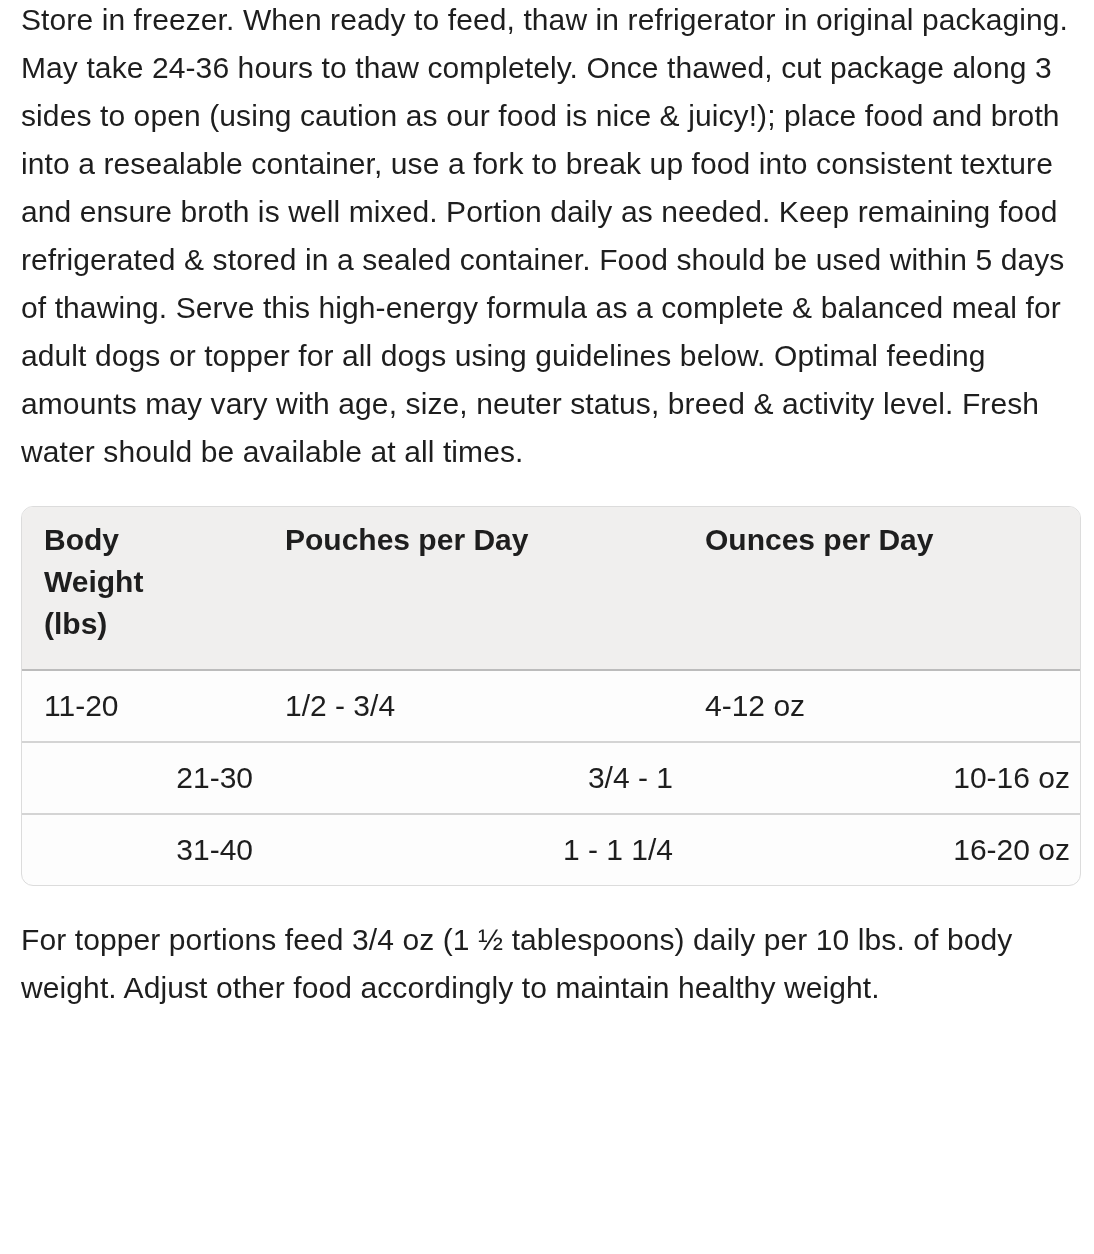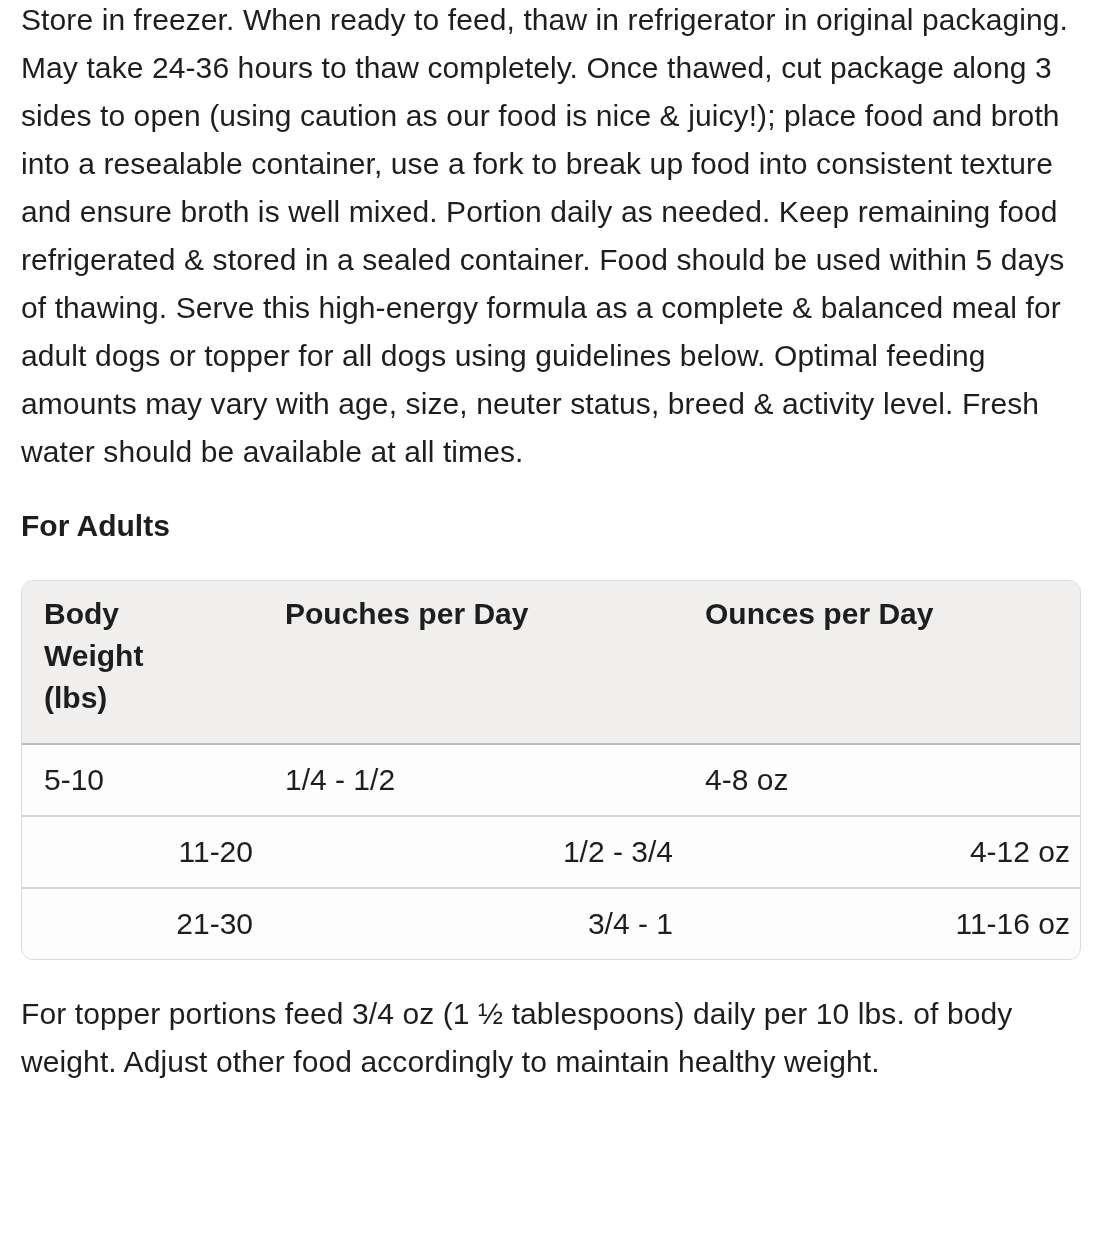--- a/index.html
+++ b/index.html
@@ -79,51 +79,50 @@
     margin-top: 30px;
   }
 </style>
 </head>
 <body>
 
 <main class="doc">
 
   <p class="body-text intro">Store in freezer. When ready to feed, thaw in refrigerator in original packaging. May take 24-36 hours to thaw completely. Once thawed, cut package along 3 sides to open (using caution as our food is nice &amp; juicy!); place food and broth into a resealable container, use a fork to break up food into consistent texture and ensure broth is well mixed. Portion daily as needed. Keep remaining food refrigerated &amp; stored in a sealed container. Food should be used within 5 days of thawing. Serve this high-energy formula as a complete &amp; balanced meal for adult dogs or topper for all dogs using guidelines below. Optimal feeding amounts may vary with age, size, neuter status, breed &amp; activity level. Fresh water should be available at all times.</p>
 
-  <h2 class="section-heading">For Adults</h2>
 
   <div class="table-card">
     <table class="feeding">
       <colgroup>
         <col class="c1">
           <col class="c2">
           <col class="c3">
       </colgroup>
       <thead>
         <tr>
             <th>Body Weight (lbs)</th>
             <th>Pouches per Day</th>
             <th>Ounces per Day</th>
           </tr>
       </thead>
       <tbody>
           <tr>
-            <td>5-10</td>
-            <td>1/4 - 1/2</td>
-            <td>4-8 oz</td>
-          </tr>
-          <tr>
             <td>11-20</td>
             <td>1/2 - 3/4</td>
             <td>4-12 oz</td>
           </tr>
           <tr>
             <td>21-30</td>
             <td>3/4 - 1</td>
-            <td>11-16 oz</td>
+            <td>10-16 oz</td>
+          </tr>
+          <tr>
+            <td>31-40</td>
+            <td>1 - 1 1/4</td>
+            <td>16-20 oz</td>
           </tr>
         </tbody>
     </table>
   </div>
 
   <p class="body-text footer-note">For topper portions feed 3/4 oz (1 ½ tablespoons) daily per 10 lbs. of body weight. Adjust other food accordingly to maintain healthy weight.</p>
 
 </main>
 
 </body></html>

